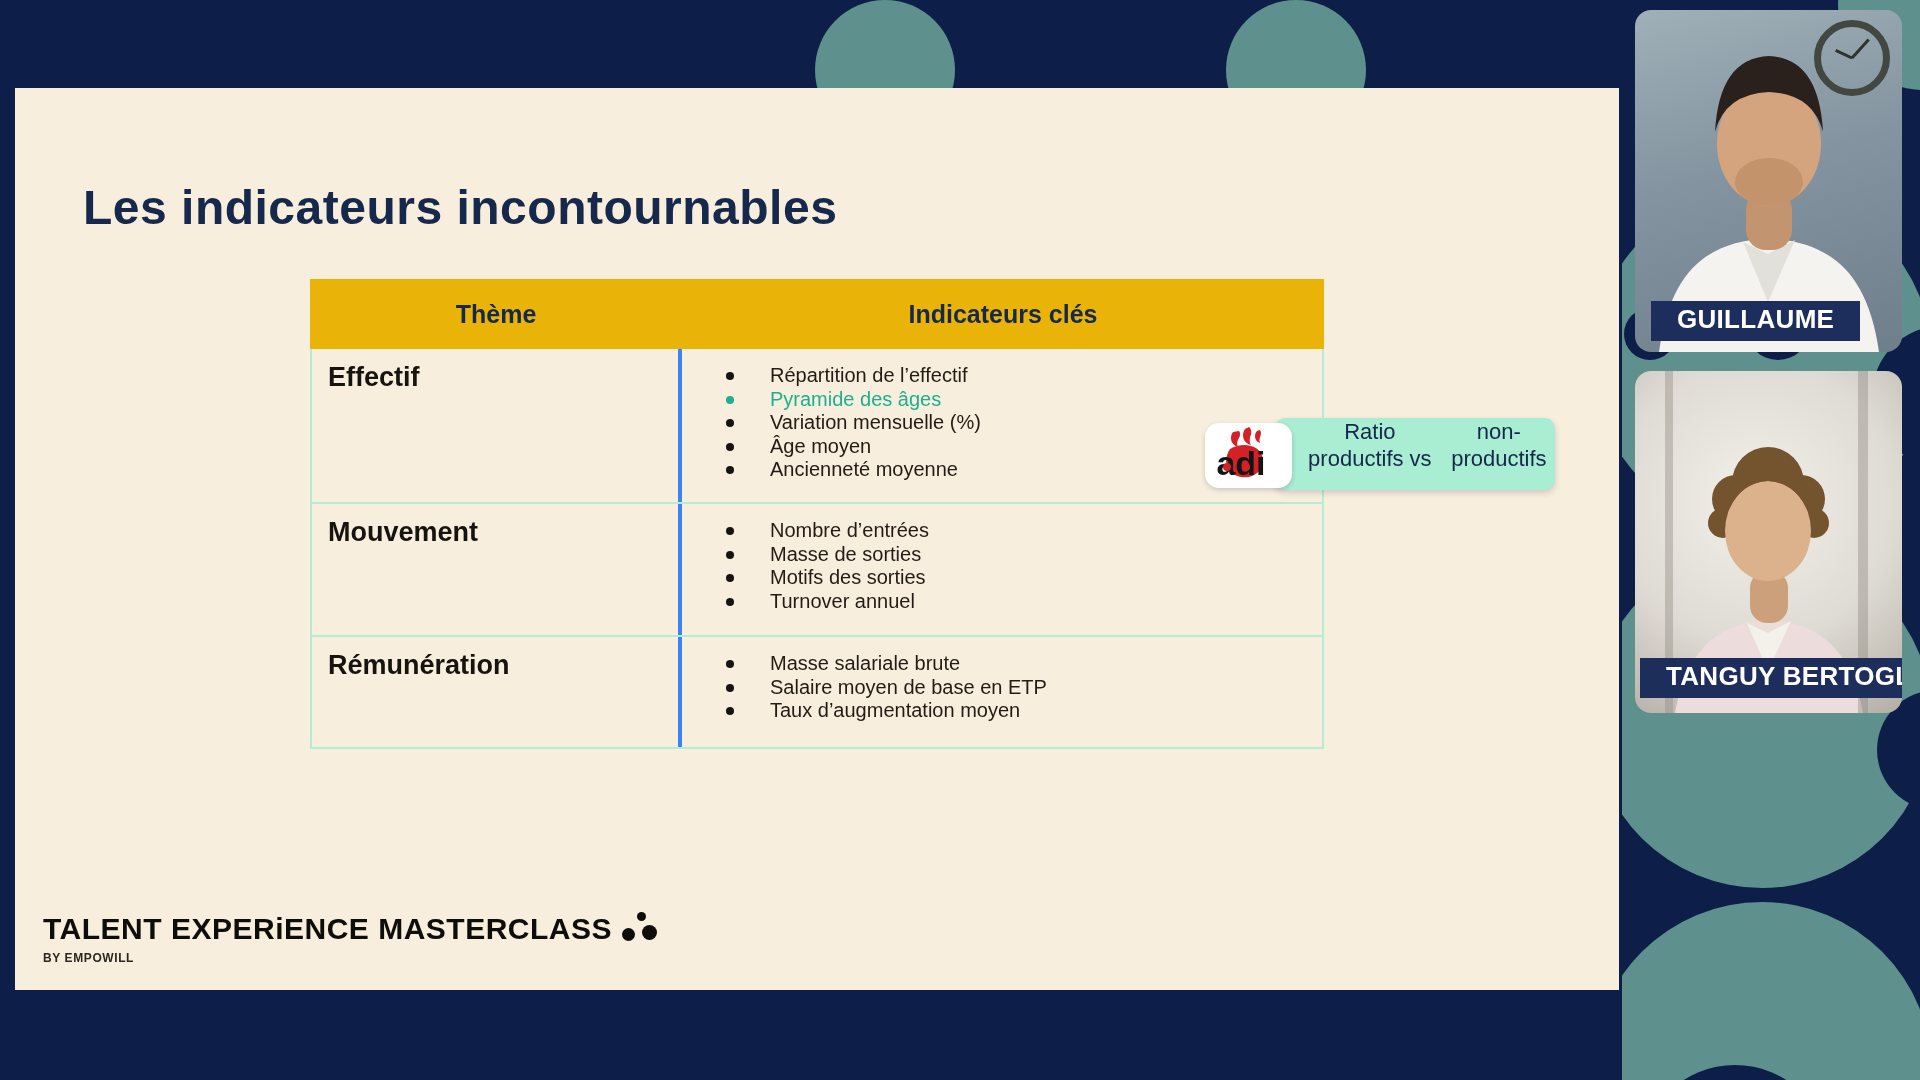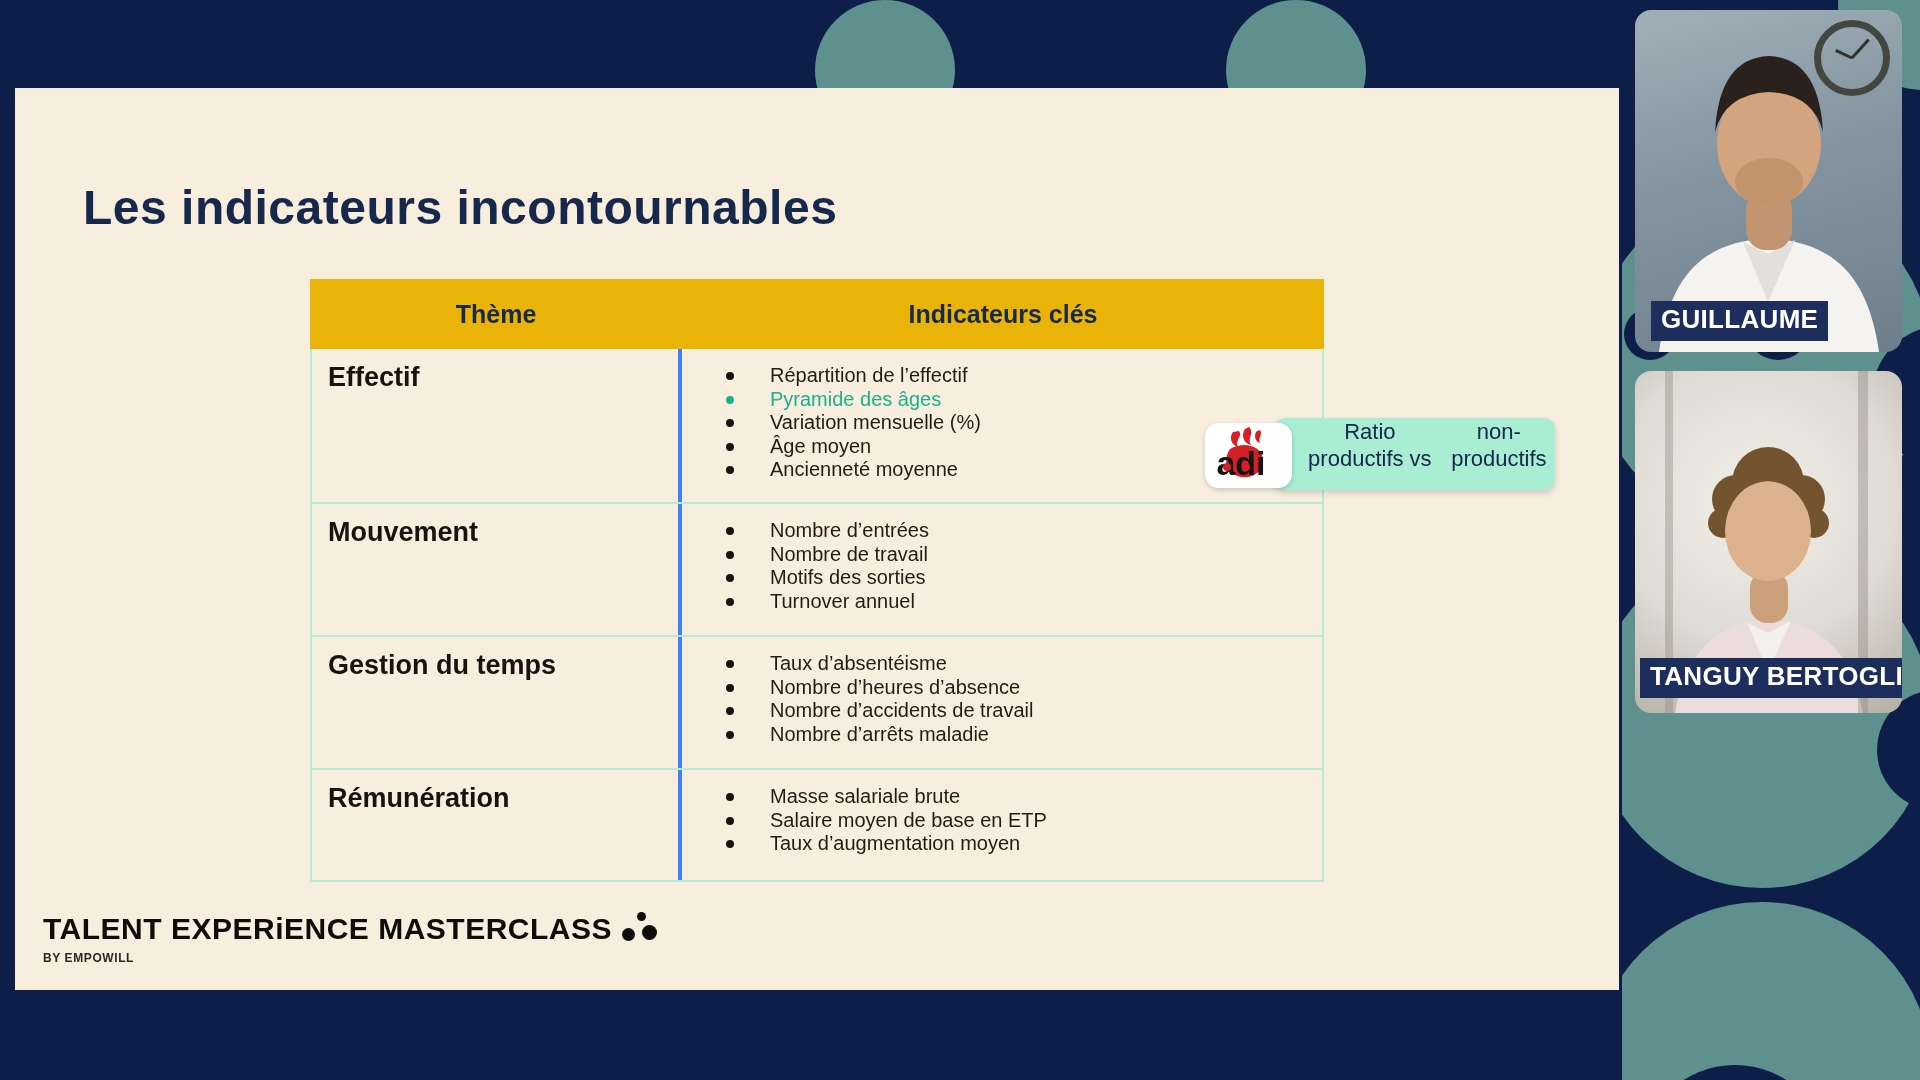--- a/index.html
+++ b/index.html
@@ -65,21 +65,21 @@
   .p3::before{content:"";position:absolute;right:44px;top:0;bottom:0;width:6px;background:#8f7c61;}
   .p3::after{content:"";position:absolute;right:14px;top:140px;width:8px;height:26px;background:#b8433c;}
   .clock{position:absolute;right:12px;top:10px;width:76px;height:76px;border:7px solid #42473f;
          border-radius:50%;box-sizing:border-box;}
   .clock::before{content:"";position:absolute;left:50%;top:50%;width:3px;height:25px;background:#2e332c;
                  transform-origin:50% 100%;transform:translate(-50%,-100%) rotate(42deg);}
   .clock::after{content:"";position:absolute;left:50%;top:50%;width:3px;height:18px;background:#2e332c;
                 transform-origin:50% 100%;transform:translate(-50%,-100%) rotate(-65deg);}
   .person{position:absolute;left:0;bottom:0;width:100%;height:100%;}
   .nametag{position:absolute;background:#1d2e5c;color:#fff;font-weight:700;font-size:26px;
-           padding:3px 10px 6px;letter-spacing:.3px;white-space:nowrap;}
+           padding:3px 26px 6px;letter-spacing:.3px;white-space:nowrap;}
   .t1 .nametag{left:16px;bottom:11px;}
   .t2 .nametag{left:5px;bottom:15px;max-width:258px;overflow:hidden;}
   .t3 .nametag{left:18px;bottom:8px;}
 </style>
 </head>
 <body>
 
 <div class="stage">
 
   <div class="circle teal" style="left:815px;top:0;width:140px;height:140px;"></div>
@@ -105,38 +105,27 @@
             <li>Ancienneté moyenne</li>
           </ul>
         </div>
       </div>
 
       <div class="trow r2">
         <div class="td-theme">Mouvement</div>
         <div class="td-inds">
           <ul>
             <li>Nombre d’entrées</li>
-            <li>Nombre de travail</li>
+            <li>Masse de sorties</li>
             <li>Motifs des sorties</li>
             <li>Turnover annuel</li>
           </ul>
         </div>
       </div>
 
-      <div class="trow r3">
-        <div class="td-theme">Gestion du temps</div>
-        <div class="td-inds">
-          <ul>
-            <li>Taux d’absentéisme</li>
-            <li>Nombre d’heures d’absence</li>
-            <li>Nombre d’accidents de travail</li>
-            <li>Nombre d’arrêts maladie</li>
-          </ul>
-        </div>
-      </div>
 
       <div class="trow r4">
         <div class="td-theme">Rémunération</div>
         <div class="td-inds">
           <ul>
             <li>Masse salariale brute</li>
             <li>Salaire moyen de base en ETP</li>
             <li>Taux d’augmentation moyen</li>
           </ul>
         </div>

